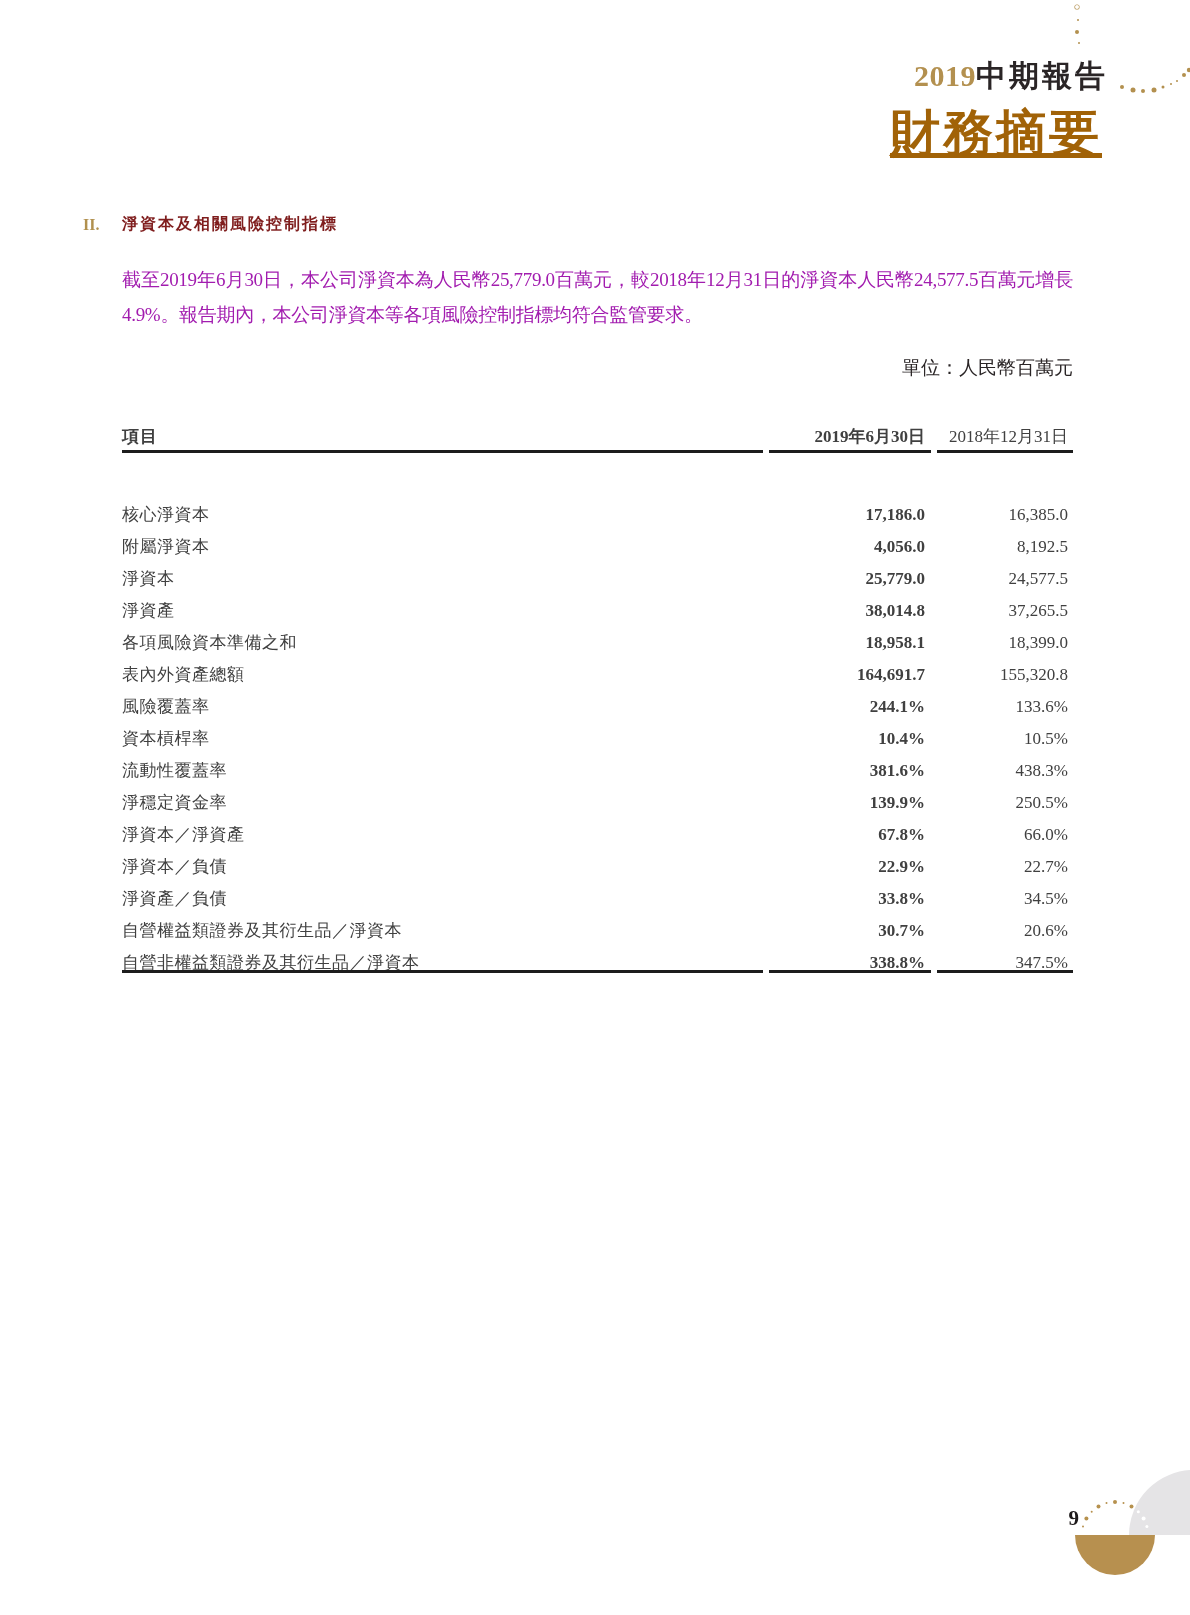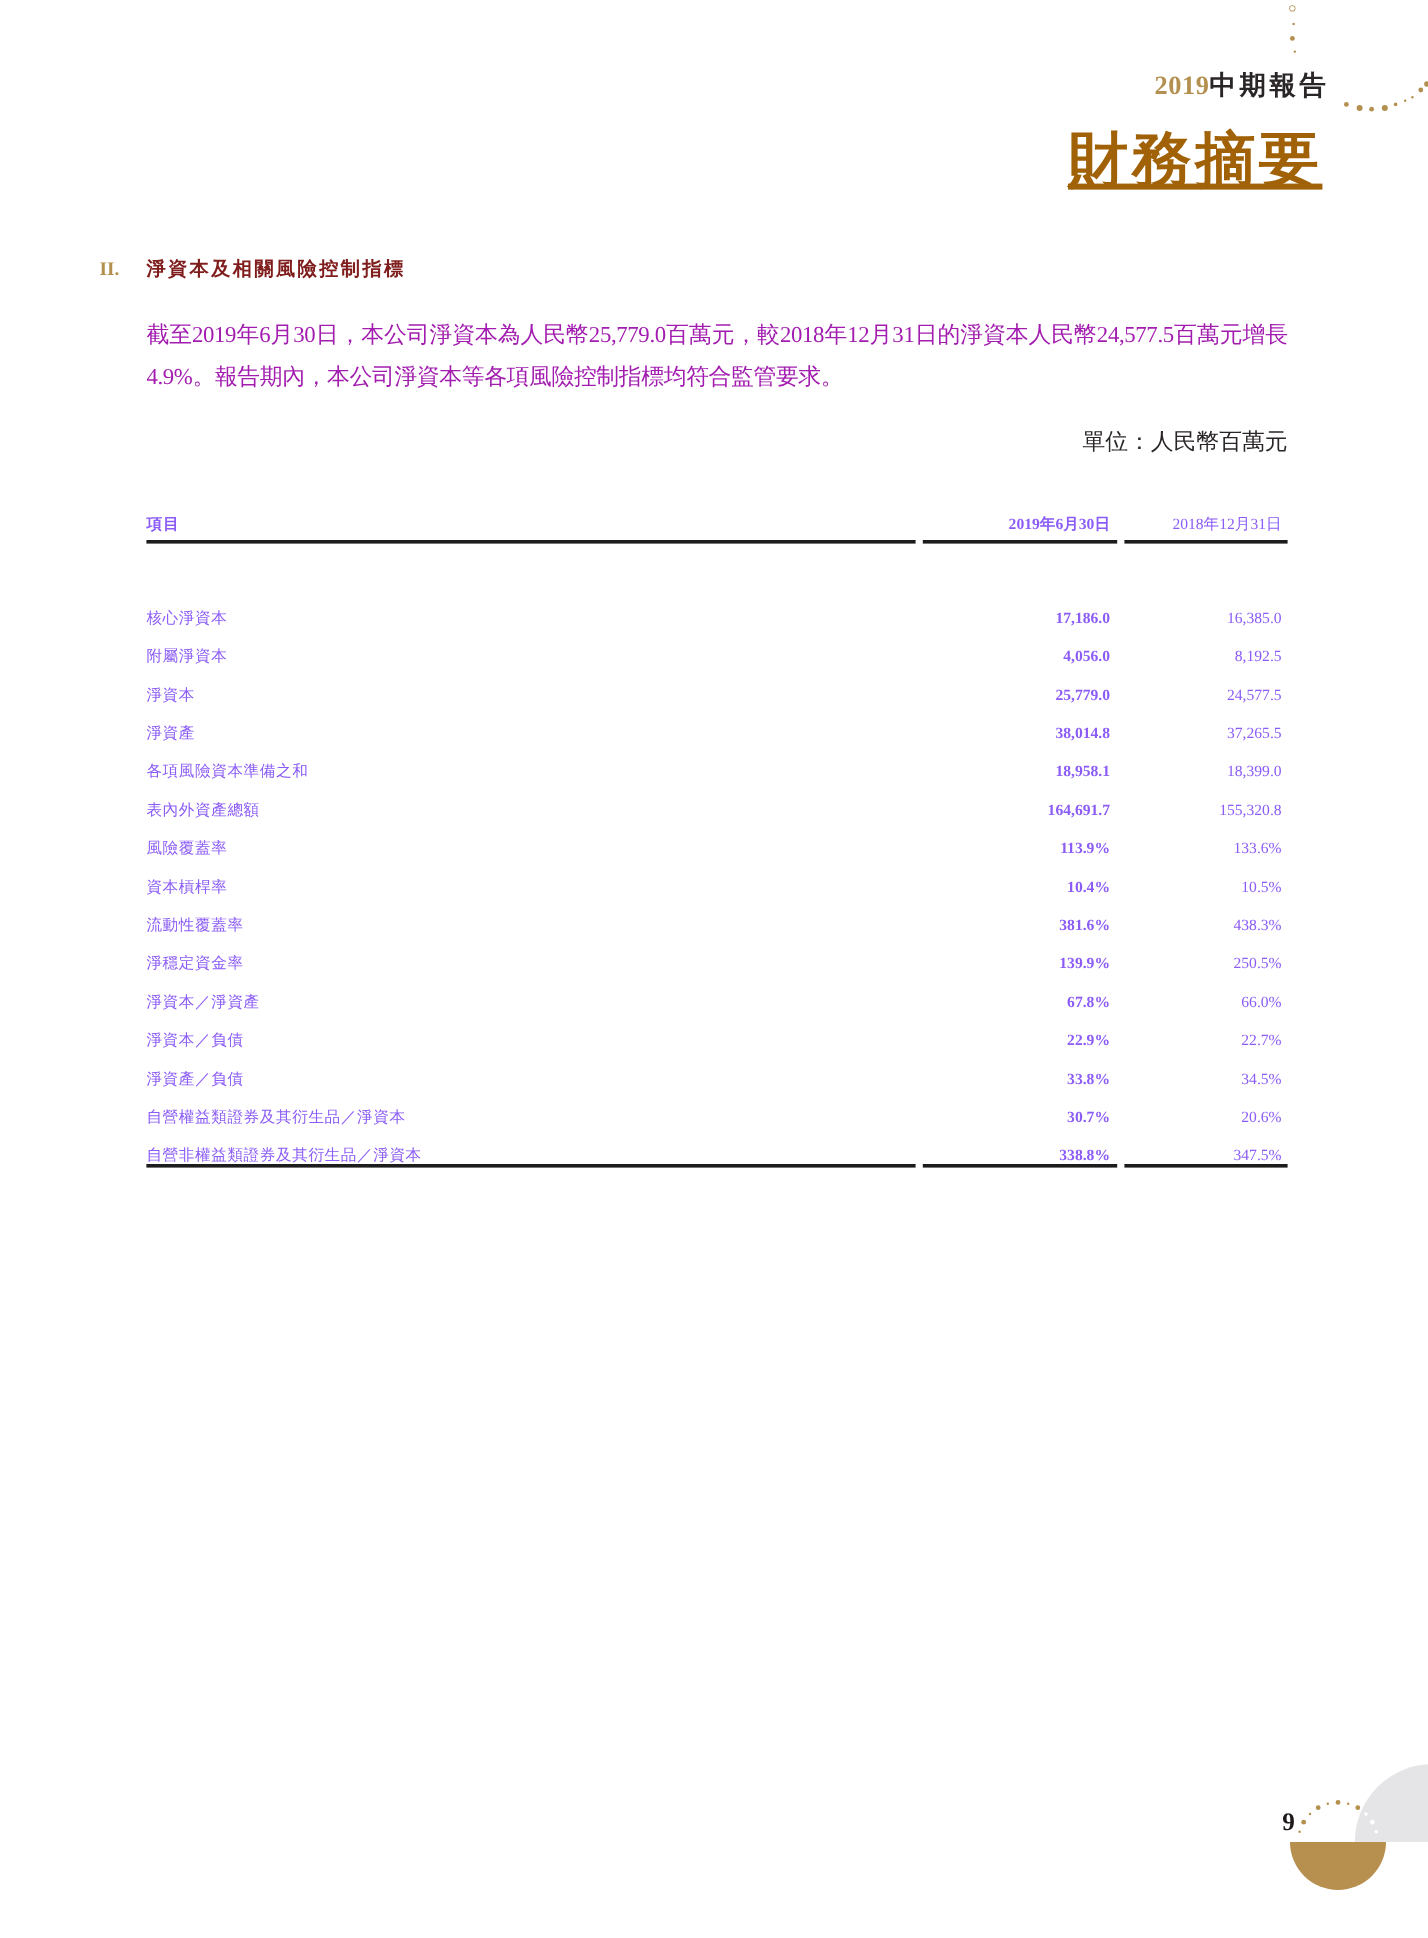--- a/index.html
+++ b/index.html
@@ -31,21 +31,21 @@
       43px 8px 0 0.5px #b3904f,
       52px 5px 0 -0.5px #b3904f,
       60px 2px 0 -1px #b3904f,
       66px -1px 0 -1px #b3904f,
       73px -7px 0 0 #b3904f,
       78px -12px 0 0.2px #b3904f;
   }
   
   #report-line{
     position:absolute;right:82px;top:56px;
-    font-size:22px;font-weight:bold;letter-spacing:1px;
+    font-size:30px;font-weight:bold;letter-spacing:1px;
     white-space:nowrap;
   }
   #report-line .year{color:#b3904f;letter-spacing:0.5px;}
   #report-line .name{color:#2a2526;letter-spacing:3px;}
   #page-title{
     position:absolute;right:88px;top:100px;
     font-size:50px;font-weight:bold;color:#a16207;
     letter-spacing:3px;white-space:nowrap;text-decoration:underline;
   }
   
@@ -64,21 +64,21 @@
     text-align:justify;color:#a21caf;
   }
   #unit-note{
     position:absolute;left:122px;top:355px;width:951px;
     font-size:19px;text-align:right;color:#2a2526;
   }
   
   .trow{
     position:absolute;left:122px;width:951px;
     display:grid;grid-template-columns:644px 165px 142px;
-    font-size:13px;color:#8b5cf6;
+    font-size:17px;color:#404040;
   }
   #table-header{top:424px;height:26px;line-height:26px;}
   #table-header .c1{font-weight:bold;letter-spacing:1px;}
   #table-header .c2{font-weight:bold;text-align:right;padding-right:6px;white-space:nowrap;}
   #table-header .c3{text-align:right;padding-right:5px;white-space:nowrap;}
   .rule{position:absolute;height:3px;background:#1d1d1d;}
   .rule.seg1{left:122px;width:641px;}
   .rule.seg2{left:769px;width:162px;}
   .rule.seg3{left:937px;width:136px;}
   .rule.hdr{top:450px;}
@@ -172,21 +172,21 @@
       <span class="v2019">18,958.1</span>
       <span class="v2018">18,399.0</span>
     </div>
     <div class="trow">
       <span class="label">表內外資產總額</span>
       <span class="v2019">164,691.7</span>
       <span class="v2018">155,320.8</span>
     </div>
     <div class="trow">
       <span class="label">風險覆蓋率</span>
-      <span class="v2019">113.9%</span>
+      <span class="v2019">244.1%</span>
       <span class="v2018">133.6%</span>
     </div>
     <div class="trow">
       <span class="label">資本槓桿率</span>
       <span class="v2019">10.4%</span>
       <span class="v2018">10.5%</span>
     </div>
     <div class="trow">
       <span class="label">流動性覆蓋率</span>
       <span class="v2019">381.6%</span>

